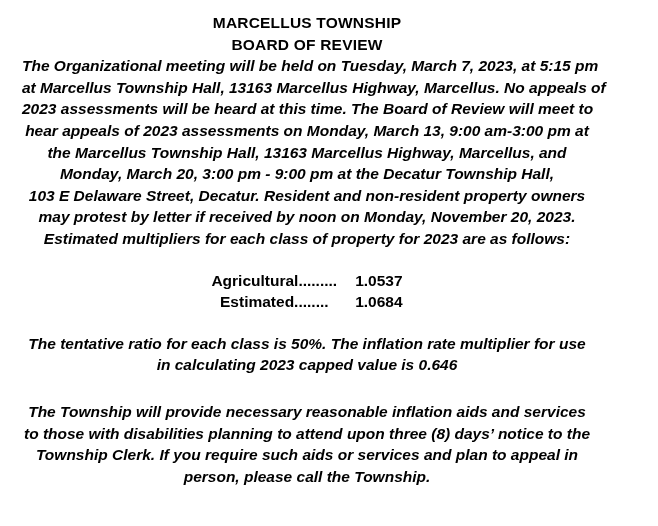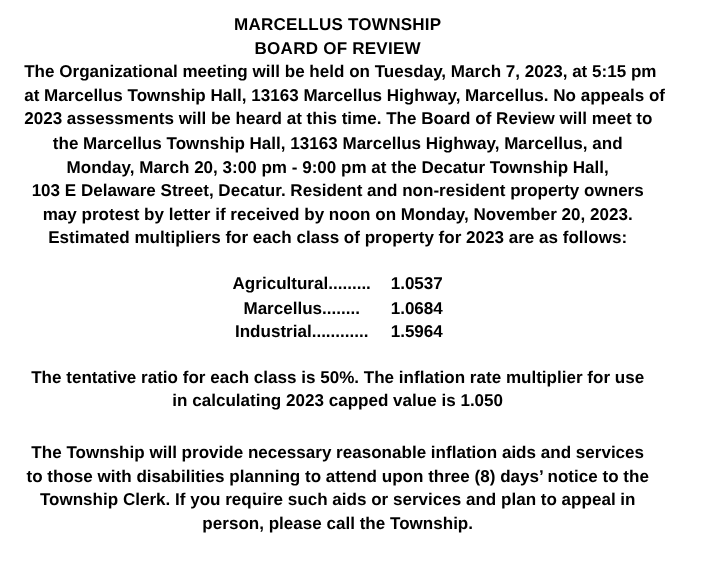--- a/index.html
+++ b/index.html
@@ -22,21 +22,21 @@
     text-align: center;
     font-weight: bold;
     font-size: 15.5px;
     line-height: 21.6px;
   }
   .title-line {
     font-size: 15.5px;
     line-height: 21.6px;
     letter-spacing: 0.2px;
   }
-  .line { white-space: nowrap; }
+  .line { white-space: nowrap; font-style: italic; }
   .multipliers {
     display: table;
     margin: 20px auto 20px auto;
     text-align: left;
   }
   .mrow { display: table-row; }
   .mlabel {
     display: table-cell;
     padding-right: 18px;
     text-align: center;
@@ -55,45 +55,42 @@
 
   <div>
     <div class="title-line">MARCELLUS TOWNSHIP</div>
     <div class="title-line">BOARD OF REVIEW</div>
   </div>
 
   <div>
     <div class="line">The Organizational meeting will be held on Tuesday, March 7, 2023, at 5:15 pm</div>
     <div class="line">at Marcellus Township Hall, 13163 Marcellus Highway, Marcellus. No appeals of</div>
     <div class="line">2023 assessments will be heard at this time. The Board of Review will meet to</div>
+    <div class="line">hear appeals of 2023 assessments on Monday, March 13, 9:00 am-3:00 pm at</div>
     <div class="line">the Marcellus Township Hall, 13163 Marcellus Highway, Marcellus, and</div>
     <div class="line">Monday, March 20, 3:00 pm - 9:00 pm at the Decatur Township Hall,</div>
     <div class="line">103 E Delaware Street, Decatur. Resident and non-resident property owners</div>
     <div class="line">may protest by letter if received by noon on Monday, November 20, 2023.</div>
     <div class="line">Estimated multipliers for each class of property for 2023 are as follows:</div>
   </div>
 
   <div class="multipliers">
     <div class="mrow">
       <span class="mlabel">Agricultural.........</span>
       <span class="mvalue">1.0537</span>
     </div>
     <div class="mrow">
-      <span class="mlabel">Marcellus........</span>
+      <span class="mlabel">Estimated........</span>
       <span class="mvalue">1.0684</span>
-    </div>
-    <div class="mrow">
-      <span class="mlabel">Industrial............</span>
-      <span class="mvalue">1.5964</span>
     </div>
   </div>
 
   <div class="para-tentative">
     <div class="line">The tentative ratio for each class is 50%. The inflation rate multiplier for use</div>
-    <div class="line">in calculating 2023 capped value is 1.050</div>
+    <div class="line">in calculating 2023 capped value is 0.646</div>
   </div>
 
   <div class="para-access">
     <div class="line">The Township will provide necessary reasonable inflation aids and services</div>
     <div class="line">to those with disabilities planning to attend upon three (8) days’ notice to the</div>
     <div class="line">Township Clerk. If you require such aids or services and plan to appeal in</div>
     <div class="line">person, please call the Township.</div>
   </div>
 
 </div>

